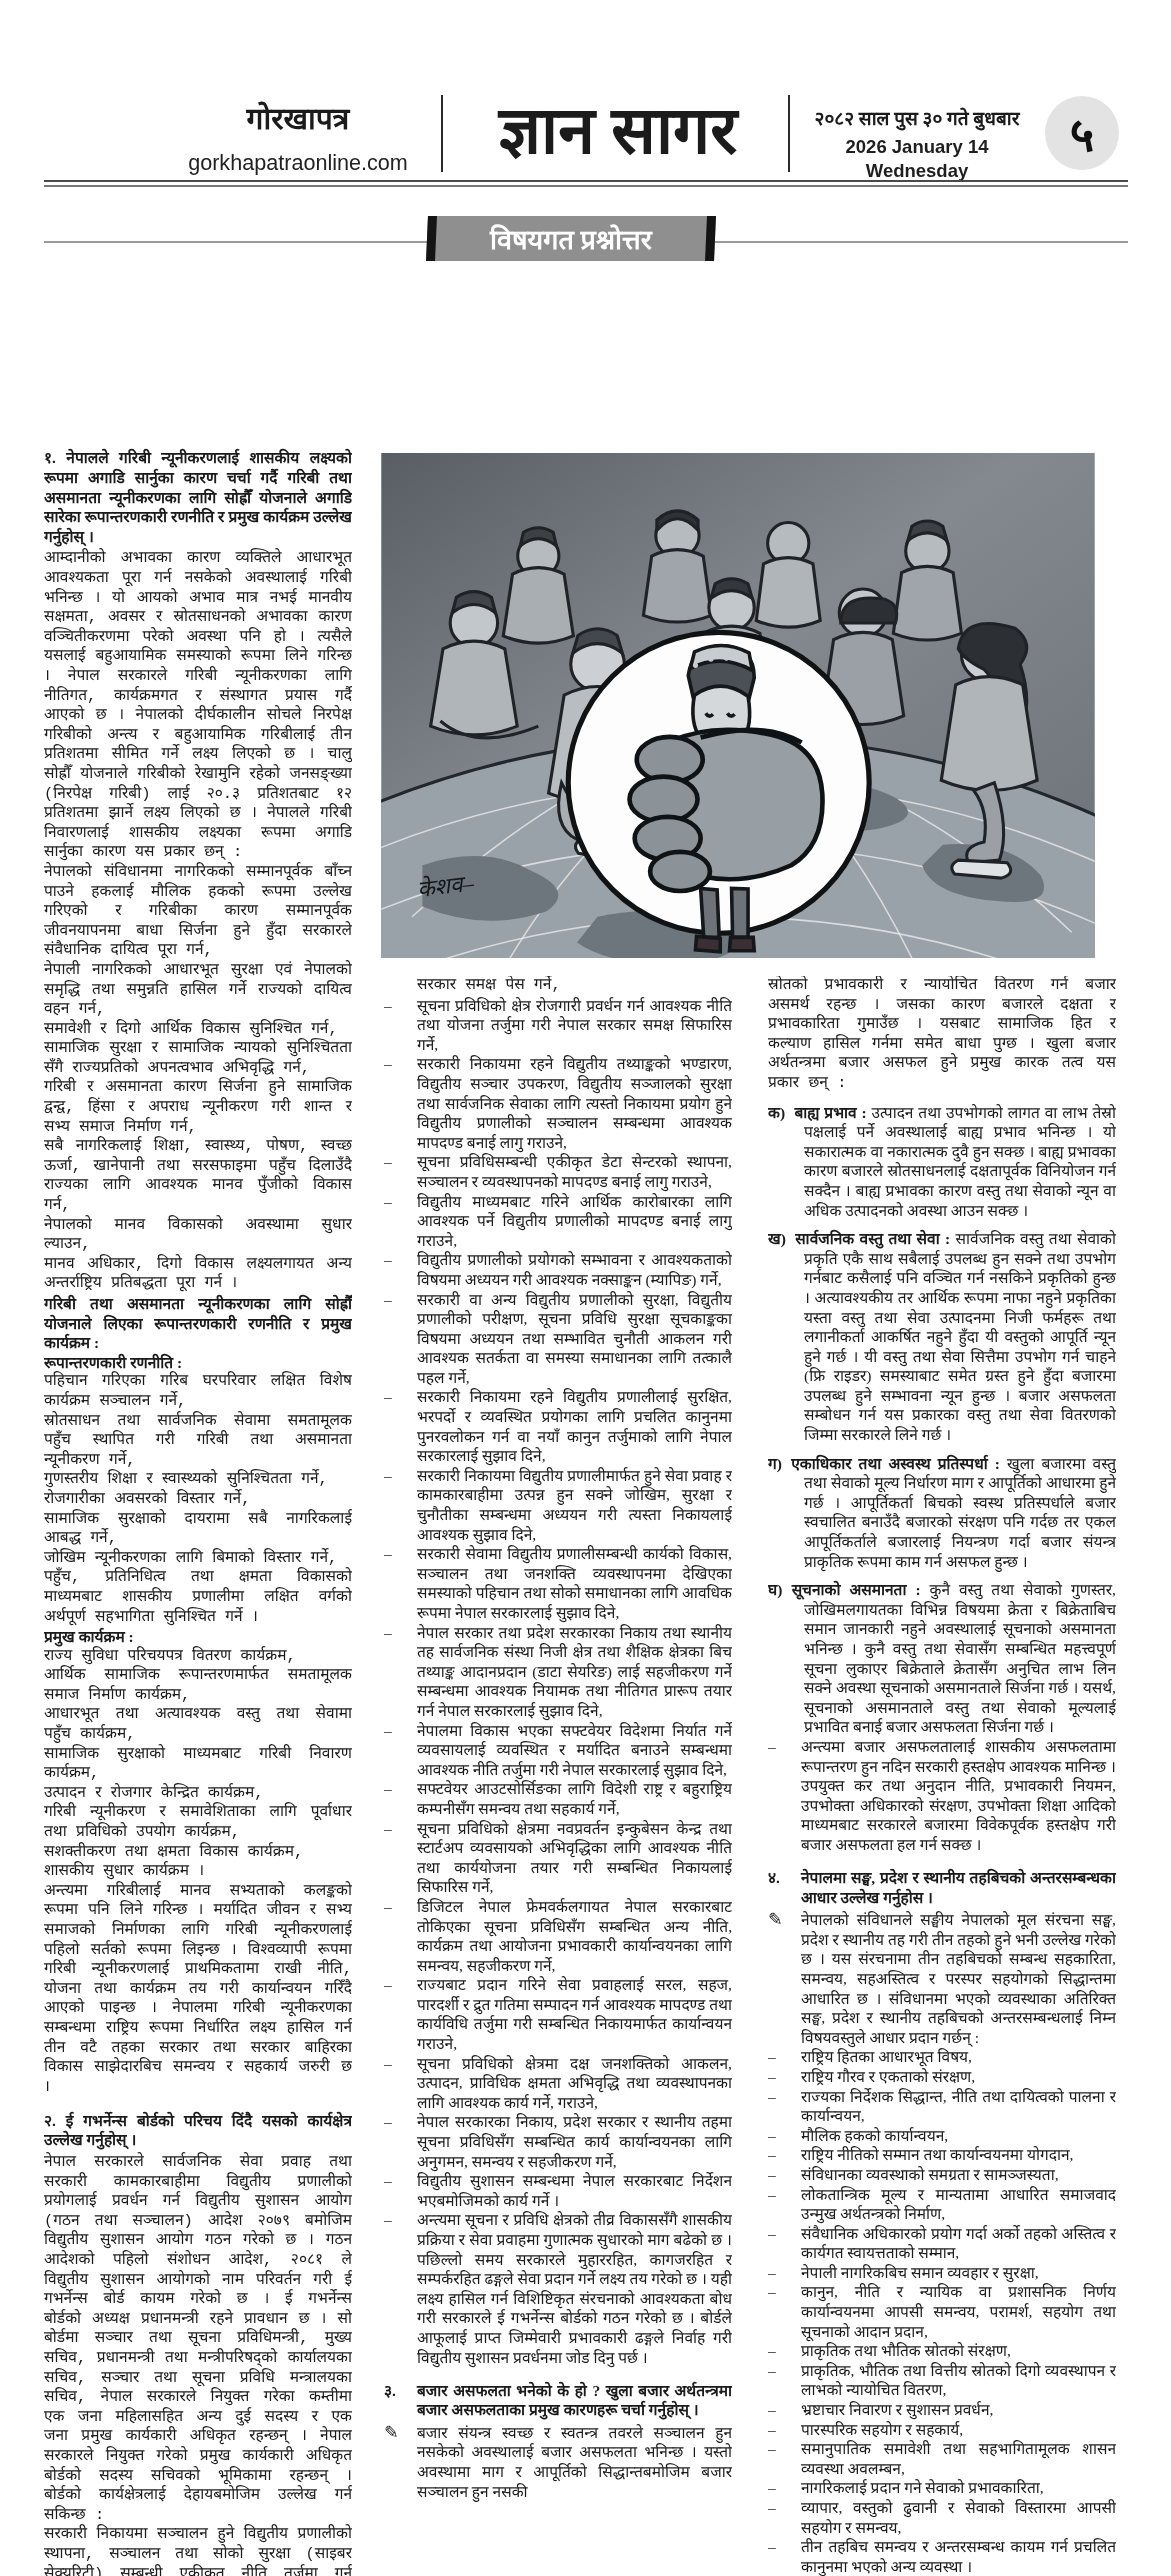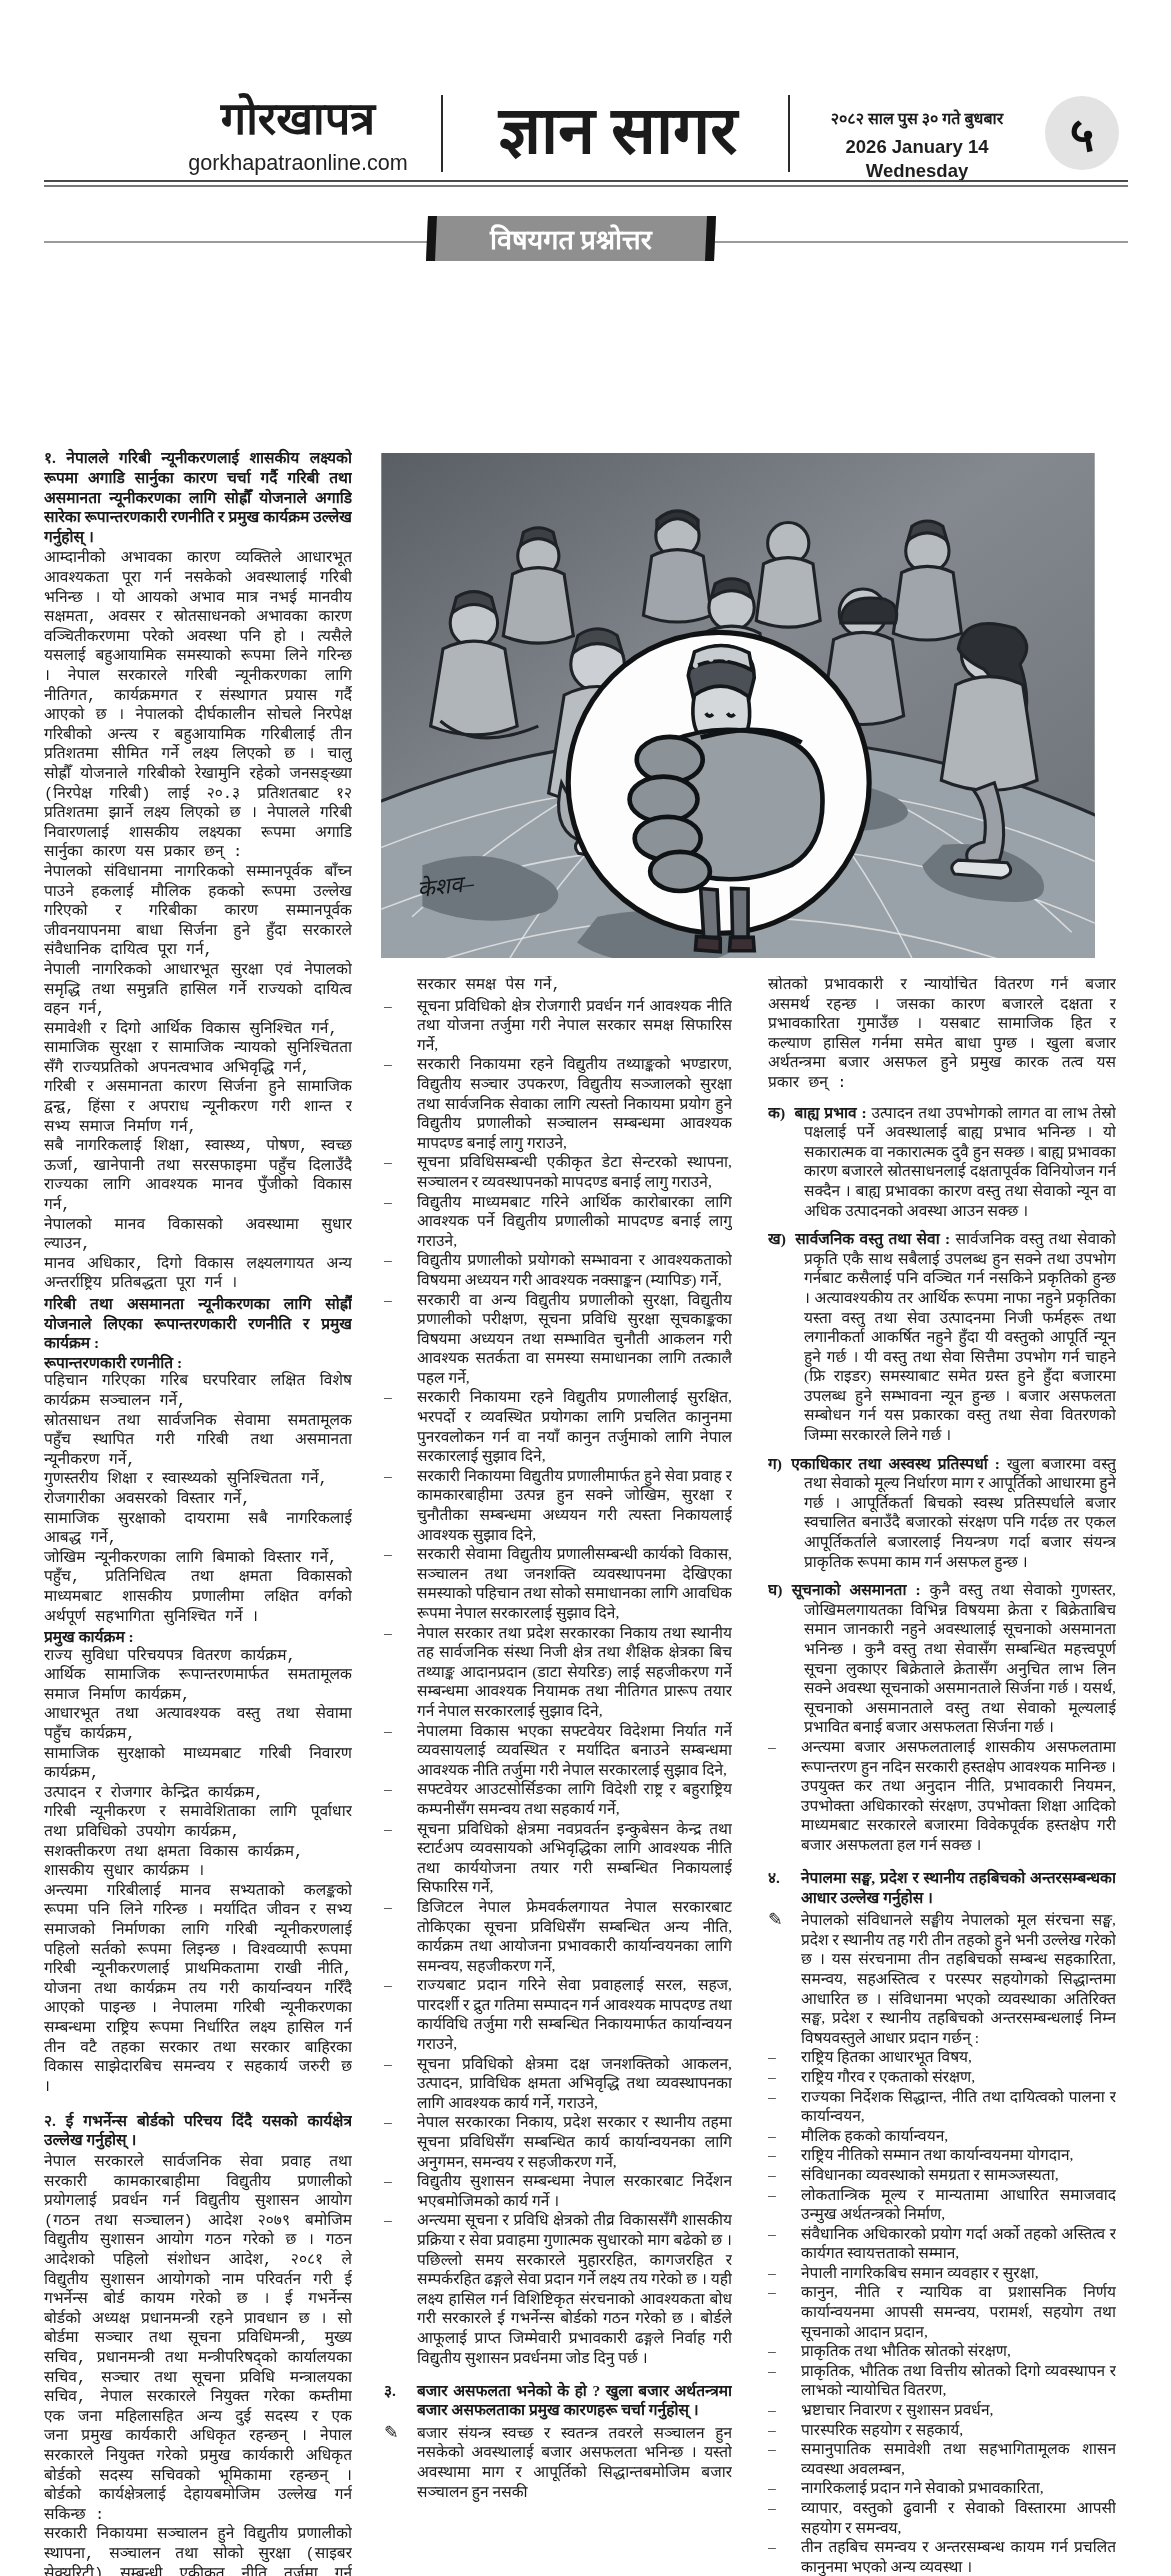--- a/index.html
+++ b/index.html
@@ -1,25 +1,25 @@
 <!DOCTYPE html>
 <html style="font-size:8.2px"><head>
 <meta charset="utf-8">
 <style>
   html,body{margin:0;padding:0;background:#d8d8d8;}
   #page{position:relative;width:1172px;height:3286px;background:#ffffff;overflow:hidden;
         font-family:"Liberation Serif","DejaVu Sans",serif;color:#1b1b1b;}
   .abs{position:absolute;}
   
-  #brand{left:155px;top:92px;width:286px;text-align:center;font-weight:bold;font-size:45px;line-height:54px;}
+  #brand{left:155px;top:92px;width:286px;text-align:center;font-weight:bold;font-size:30px;line-height:54px;}
   #brandurl{left:155px;top:150px;width:286px;text-align:center;font-size:21.6px;line-height:26px;
             font-family:"Liberation Sans","DejaVu Sans",sans-serif;color:#222;}
   .mast-divider{width:1.5px;background:#2b2b2b;top:95px;height:77px;}
   #sectiontitle{left:453px;top:90px;width:330px;text-align:center;font-weight:bold;font-size:66px;line-height:82px;}
-  #date-np{left:801px;top:107px;width:232px;text-align:center;font-weight:bold;font-size:16px;line-height:24px;}
+  #date-np{left:801px;top:107px;width:232px;text-align:center;font-weight:bold;font-size:19px;line-height:24px;}
   #date-en{left:801px;top:135px;width:232px;text-align:center;font-size:18.5px;line-height:24px;
            font-family:"Liberation Sans","DejaVu Sans",sans-serif;color:#1f1f1f;font-weight:bold;}
   #pagecircle{left:1045px;top:96px;width:74px;height:74px;border-radius:50%;background:#e3e3e3;
               display:flex;align-items:center;justify-content:center;font-size:47px;font-weight:bold;color:#111;}
   .toprule{left:44px;width:1084px;height:2.1px;background:#4a4a4a;}
   
   #bannerline{left:44px;top:241px;width:1084px;height:1.5px;background:#9a9a9a;}
   #banner{left:427px;top:216px;width:270px;height:45px;background:#8f8f8f;
           transform:skewX(-2.5deg);border-left:9.3px solid #141414;border-right:9.3px solid #141414;
           display:flex;align-items:center;justify-content:center;}

